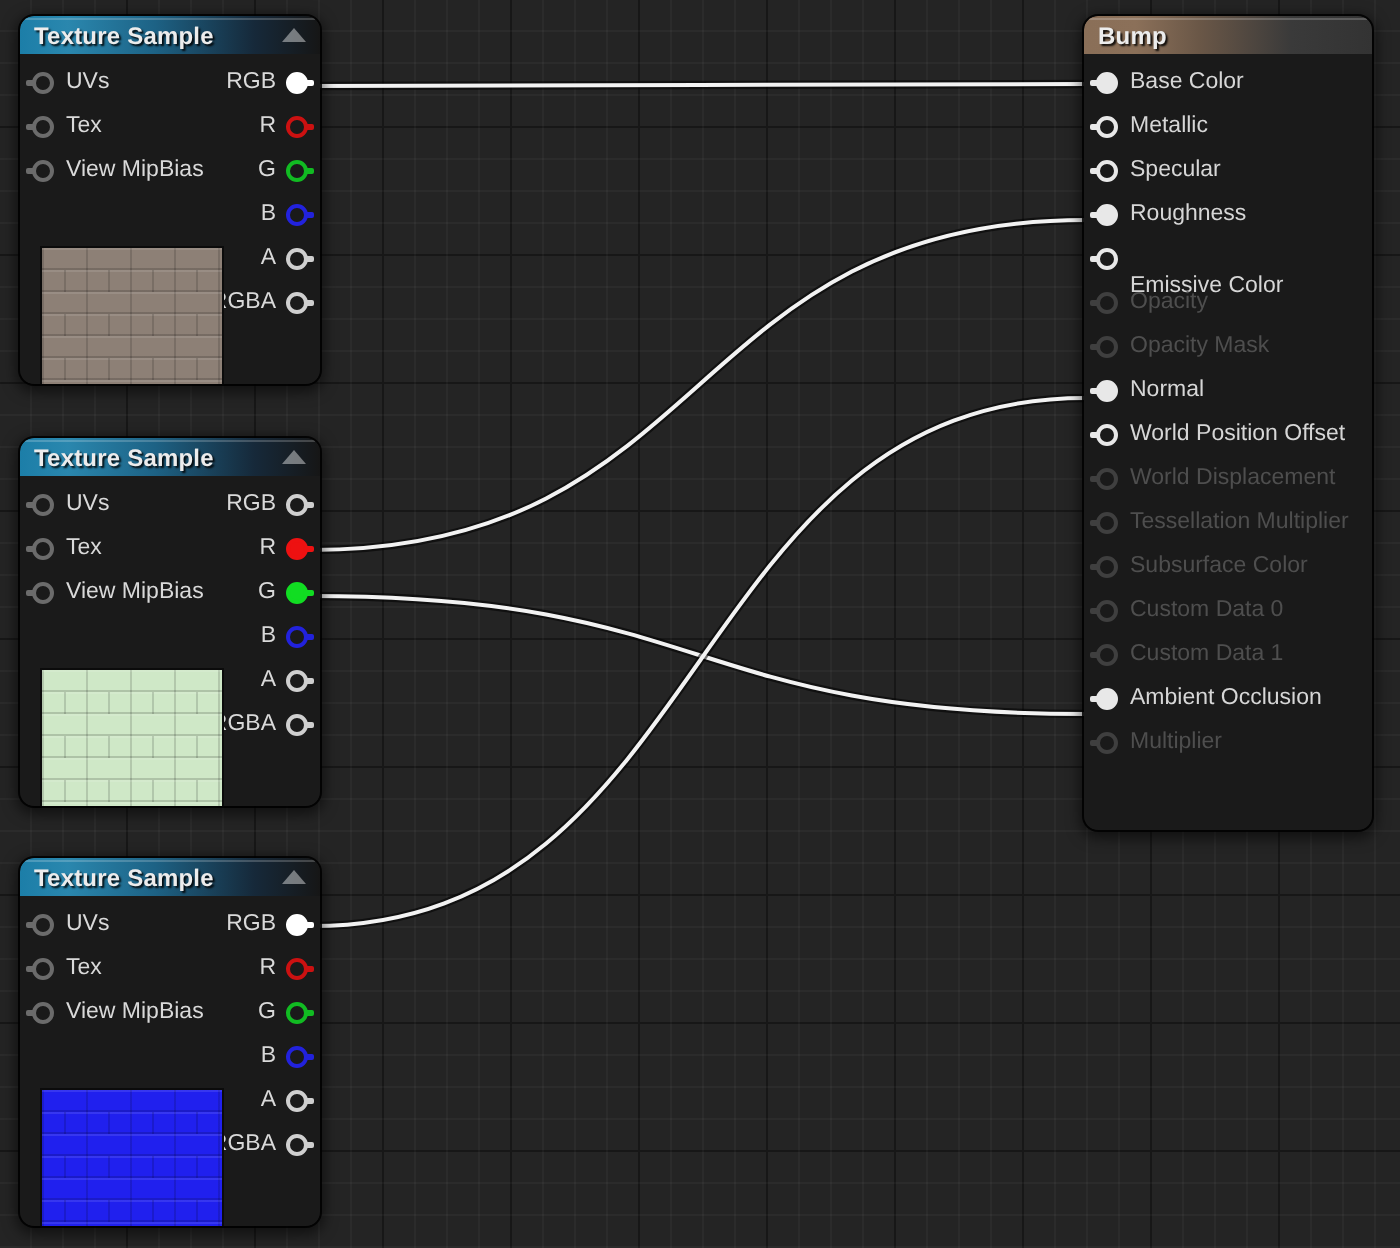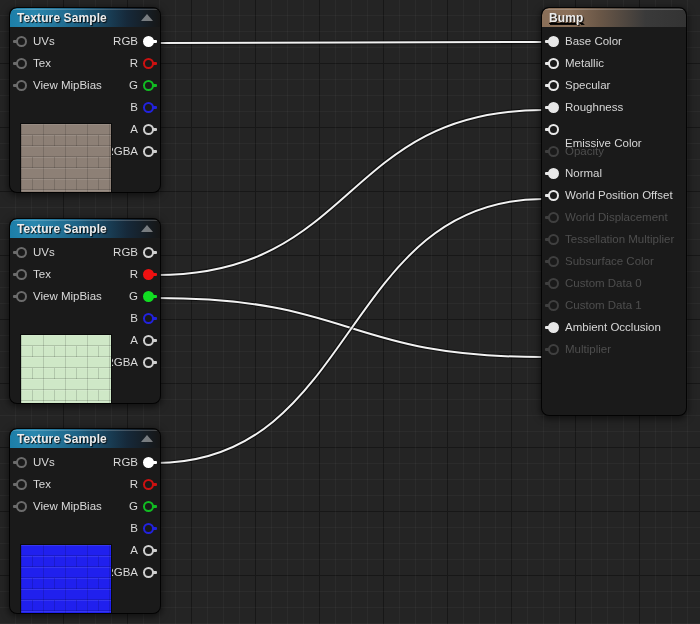--- a/index.html
+++ b/index.html
@@ -74,21 +74,20 @@
     position: absolute;
     left: 1px; right: 1px; top: 1px;
     height: 1px;
     background: rgba(255,255,255,0.20);
   }
   .header-tex {
     background: linear-gradient(to right, #1c7ea8 0%, #2a87ae 16%, #1d6285 45%, #16293a 78%, #161616 100%);
   }
   .header-bump {
     background: linear-gradient(to right, #8a6f58 0%, #8b7059 18%, #6a5747 40%, #3a3a3a 72%, #333333 100%);
-    text-decoration: underline;
   }
   .node-title {
     font-size: 12px;
     font-weight: bold;
     color: #ececec;
     letter-spacing: 0.1px;
     text-shadow: 1px 1px 1px rgba(0,0,0,0.9);
   }
   .collapse-arrow {
     margin-left: auto;
@@ -551,20 +550,27 @@
             </span>
             <span class="lbl" style="margin-left: 6px; margin-top: 28px;">Emissive Color</span>
           </div>
           <div class="prow dim">
             <span class="pin inp hollow dimpin" style="--pc: #3f3f3f;">
               <span class="disc"></span>
               <span class="stem"></span>
             </span>
             <span class="lbl" style="margin-left: 6px;">Opacity</span>
           </div>
+          <div class="prow dim">
+            <span class="pin inp hollow dimpin" style="--pc: #3f3f3f;">
+              <span class="disc"></span>
+              <span class="stem"></span>
+            </span>
+            <span class="lbl" style="margin-left: 6px;">Opacity Mask</span>
+          </div>
           <div class="prow">
             <span class="pin inp filled" style="--pc: #e8e8e8;">
               <span class="disc"></span>
               <span class="stem"></span>
             </span>
             <span class="lbl" style="margin-left: 6px;">Normal</span>
           </div>
           <div class="prow">
             <span class="pin inp hollow" style="--pc: #e8e8e8;">
               <span class="disc"></span>

